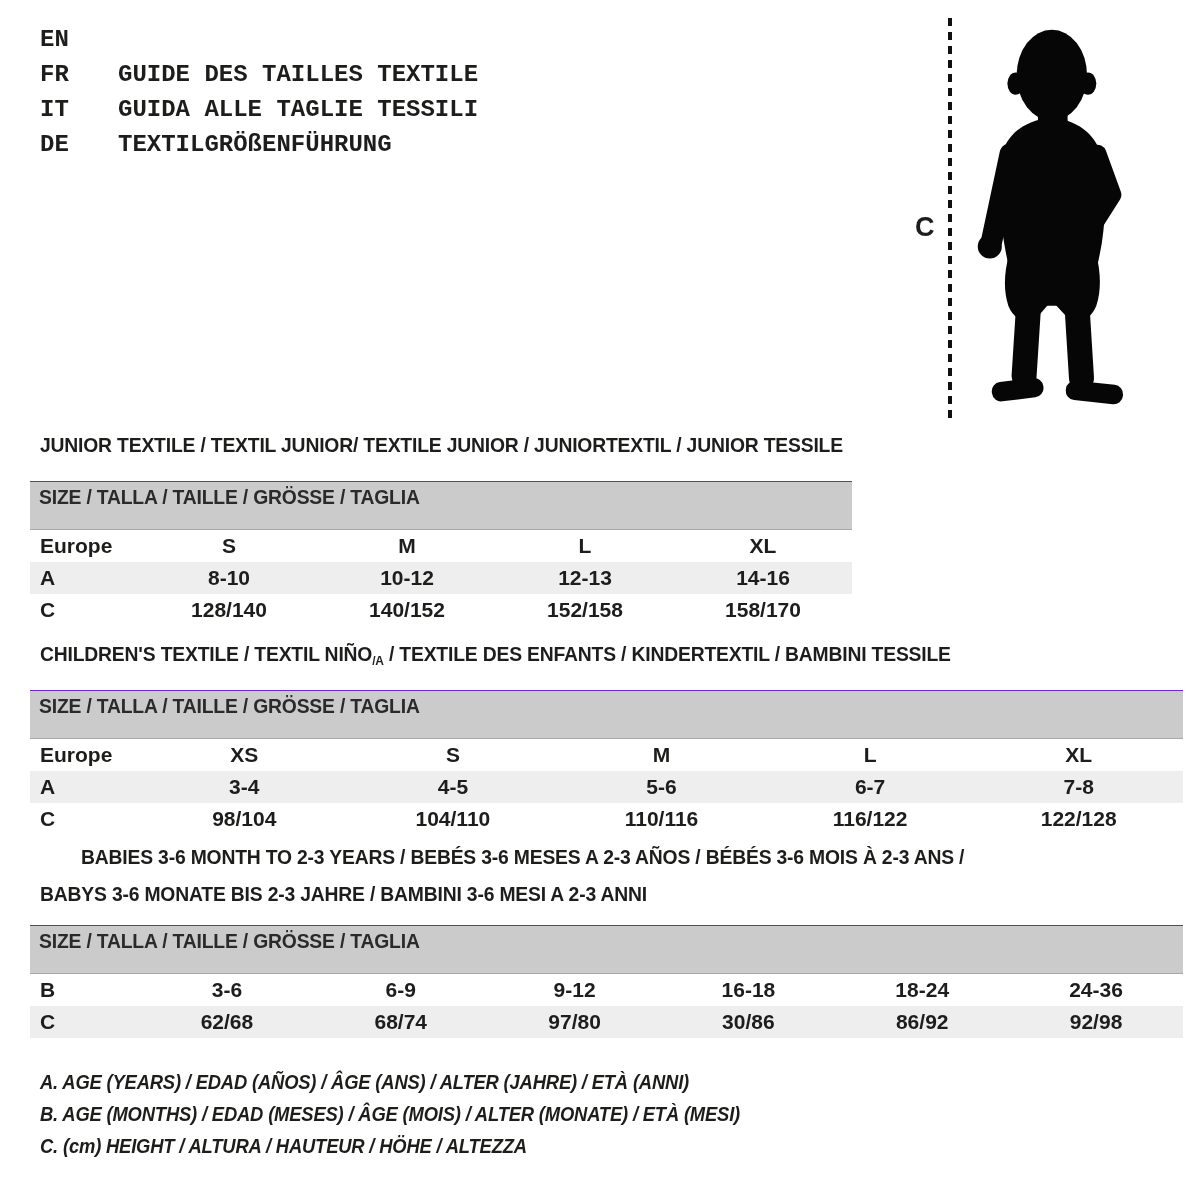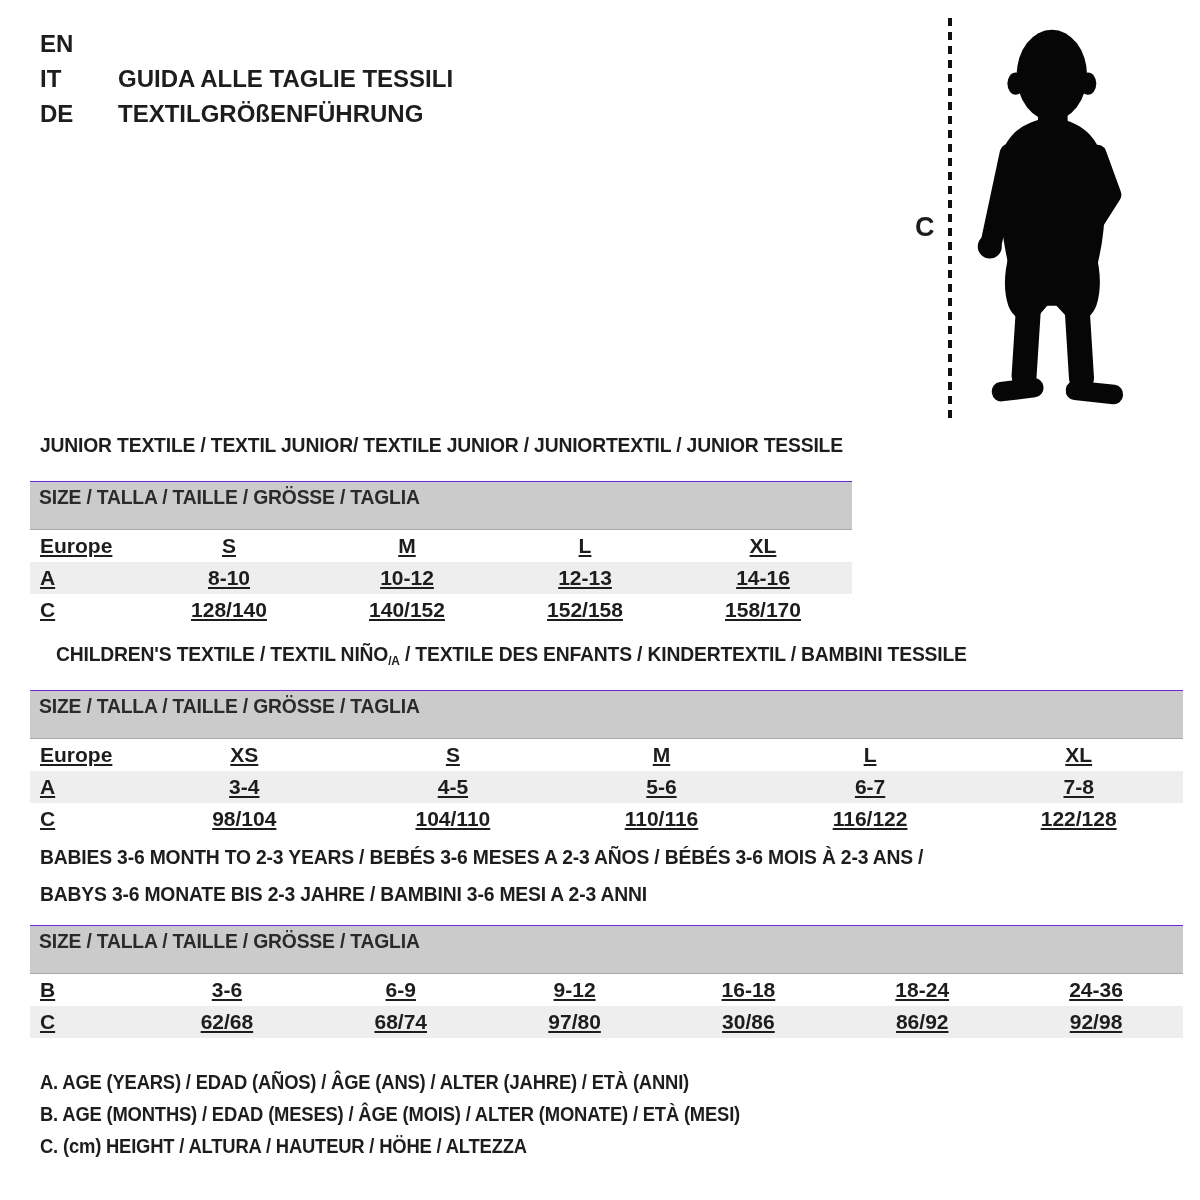--- a/index.html
+++ b/index.html
@@ -9,21 +9,21 @@
     overflow:hidden;
     font-family:"Liberation Sans", sans-serif;
     font-weight:bold;
     color:#1d1d1b;
   }
   .abs { position:absolute; }
   .cond { display:inline-block; transform:scaleX(0.92); transform-origin:0 50%; white-space:nowrap; letter-spacing:-0.2px; }
 
   
   .lang { left:40px; top:26px; font-size:24px; }
-  .lang-row { display:flex; height:35px; align-items:center; }
+  .lang-row { display:flex; height:35px; align-items:flex-start;font-family:Liberation Mono, monospace; }
   .lang-code { width:78px; }
 
   
   .dash-line {
     left:948px; top:18px; width:4px; height:400px;
     background:repeating-linear-gradient(to bottom, #101010 0 8px, transparent 8px 14px);
   }
   .c-label { left:915px; top:212px; font-size:27px; }
 
   
@@ -33,35 +33,39 @@
   
   .size-table { }
   .size-bar {
     height:49px; background:#cbcbcb;
     border-top:1px solid #6d28d9; border-bottom:1px solid #a8a8a8;
     font-size:21px; line-height:29px; padding-left:9px;
     color:#2a2a2a;
   }
   .trow { display:flex; height:32px; align-items:center; font-size:21px; }
   .trow.stripe { background:#eeeeee; }
-  .cell { flex:1; text-align:center;text-decoration:underline; }
+  .cell { flex:1; text-align:center; }
   .cell.label { flex:0 0 110px; text-align:left; padding-left:10px; }
 
   
   .footnotes { left:40px; top:1066px; font-size:20px; }
-  .footnote-line { height:32px; line-height:32px; white-space:nowrap; }
+  .footnote-line { height:32px; line-height:32px; white-space:nowrap;font-style:italic; }
 </style>
 </head>
 <body>
 
 <div>
 
   <div class="abs lang">
     <div class="lang-row">
       <span class="lang-code">EN</span>
+    </div>
+    <div class="lang-row">
+      <span class="lang-code">FR</span>
+      <span class="lang-label">GUIDE DES TAILLES TEXTILE</span>
     </div>
     <div class="lang-row">
       <span class="lang-code">IT</span>
       <span class="lang-label">GUIDA ALLE TAGLIE TESSILI</span>
     </div>
     <div class="lang-row">
       <span class="lang-code">DE</span>
       <span class="lang-label">TEXTILGRÖßENFÜHRUNG</span>
     </div>
   </div>
@@ -108,21 +112,21 @@
     </div>
     <div class="trow">
       <span class="cell label">C</span>
       <span class="cell">128/140</span>
       <span class="cell">140/152</span>
       <span class="cell">152/158</span>
       <span class="cell">158/170</span>
     </div>
   </div>
 
-  <div class="abs heading" style="left:56px; top:642px;">
+  <div class="abs heading" style="left:40px; top:642px;">
     <span class="cond"><span>CHILDREN'S TEXTILE / TEXTIL NIÑO</span><span class="subsc">/A</span><span> / TEXTILE DES ENFANTS / KINDERTEXTIL / BAMBINI TESSILE</span></span>
   </div>
   <div class="abs size-table" style="left:30px; top:690px; width:1153px;">
     <div class="size-bar">
       <span class="cond">SIZE / TALLA / TAILLE / GRÖSSE / TAGLIA</span>
     </div>
     <div class="trow">
       <span class="cell label">Europe</span>
       <span class="cell">XS</span>
       <span class="cell">S</span>
@@ -142,21 +146,21 @@
       <span class="cell label">C</span>
       <span class="cell">98/104</span>
       <span class="cell">104/110</span>
       <span class="cell">110/116</span>
       <span class="cell">116/122</span>
       <span class="cell">122/128</span>
     </div>
   </div>
 
   <div class="abs heading" style="left:40px; top:843px;">
-    <div style="height:37px; line-height:28px;"><span class="cond">BABIES 3-6 MONTH TO 2-3 YEARS / BEBÉS 3-6 MESES A 2-3 AÑOS / BÉBÉS 3-6 MOIS À 2-3 ANS /</span></div>
+    <div style="height:37px; line-height:28px;margin-left:41px;"><span class="cond">BABIES 3-6 MONTH TO 2-3 YEARS / BEBÉS 3-6 MESES A 2-3 AÑOS / BÉBÉS 3-6 MOIS À 2-3 ANS /</span></div>
     <div style="height:37px; line-height:28px;"><span class="cond">BABYS 3-6 MONATE BIS 2-3 JAHRE / BAMBINI 3-6 MESI A 2-3 ANNI</span></div>
   </div>
   <div class="abs size-table" style="left:30px; top:925px; width:1153px;">
     <div class="size-bar">
       <span class="cond">SIZE / TALLA / TAILLE / GRÖSSE / TAGLIA</span>
     </div>
     <div class="trow">
       <span class="cell label">B</span>
       <span class="cell">3-6</span>
       <span class="cell">6-9</span>

